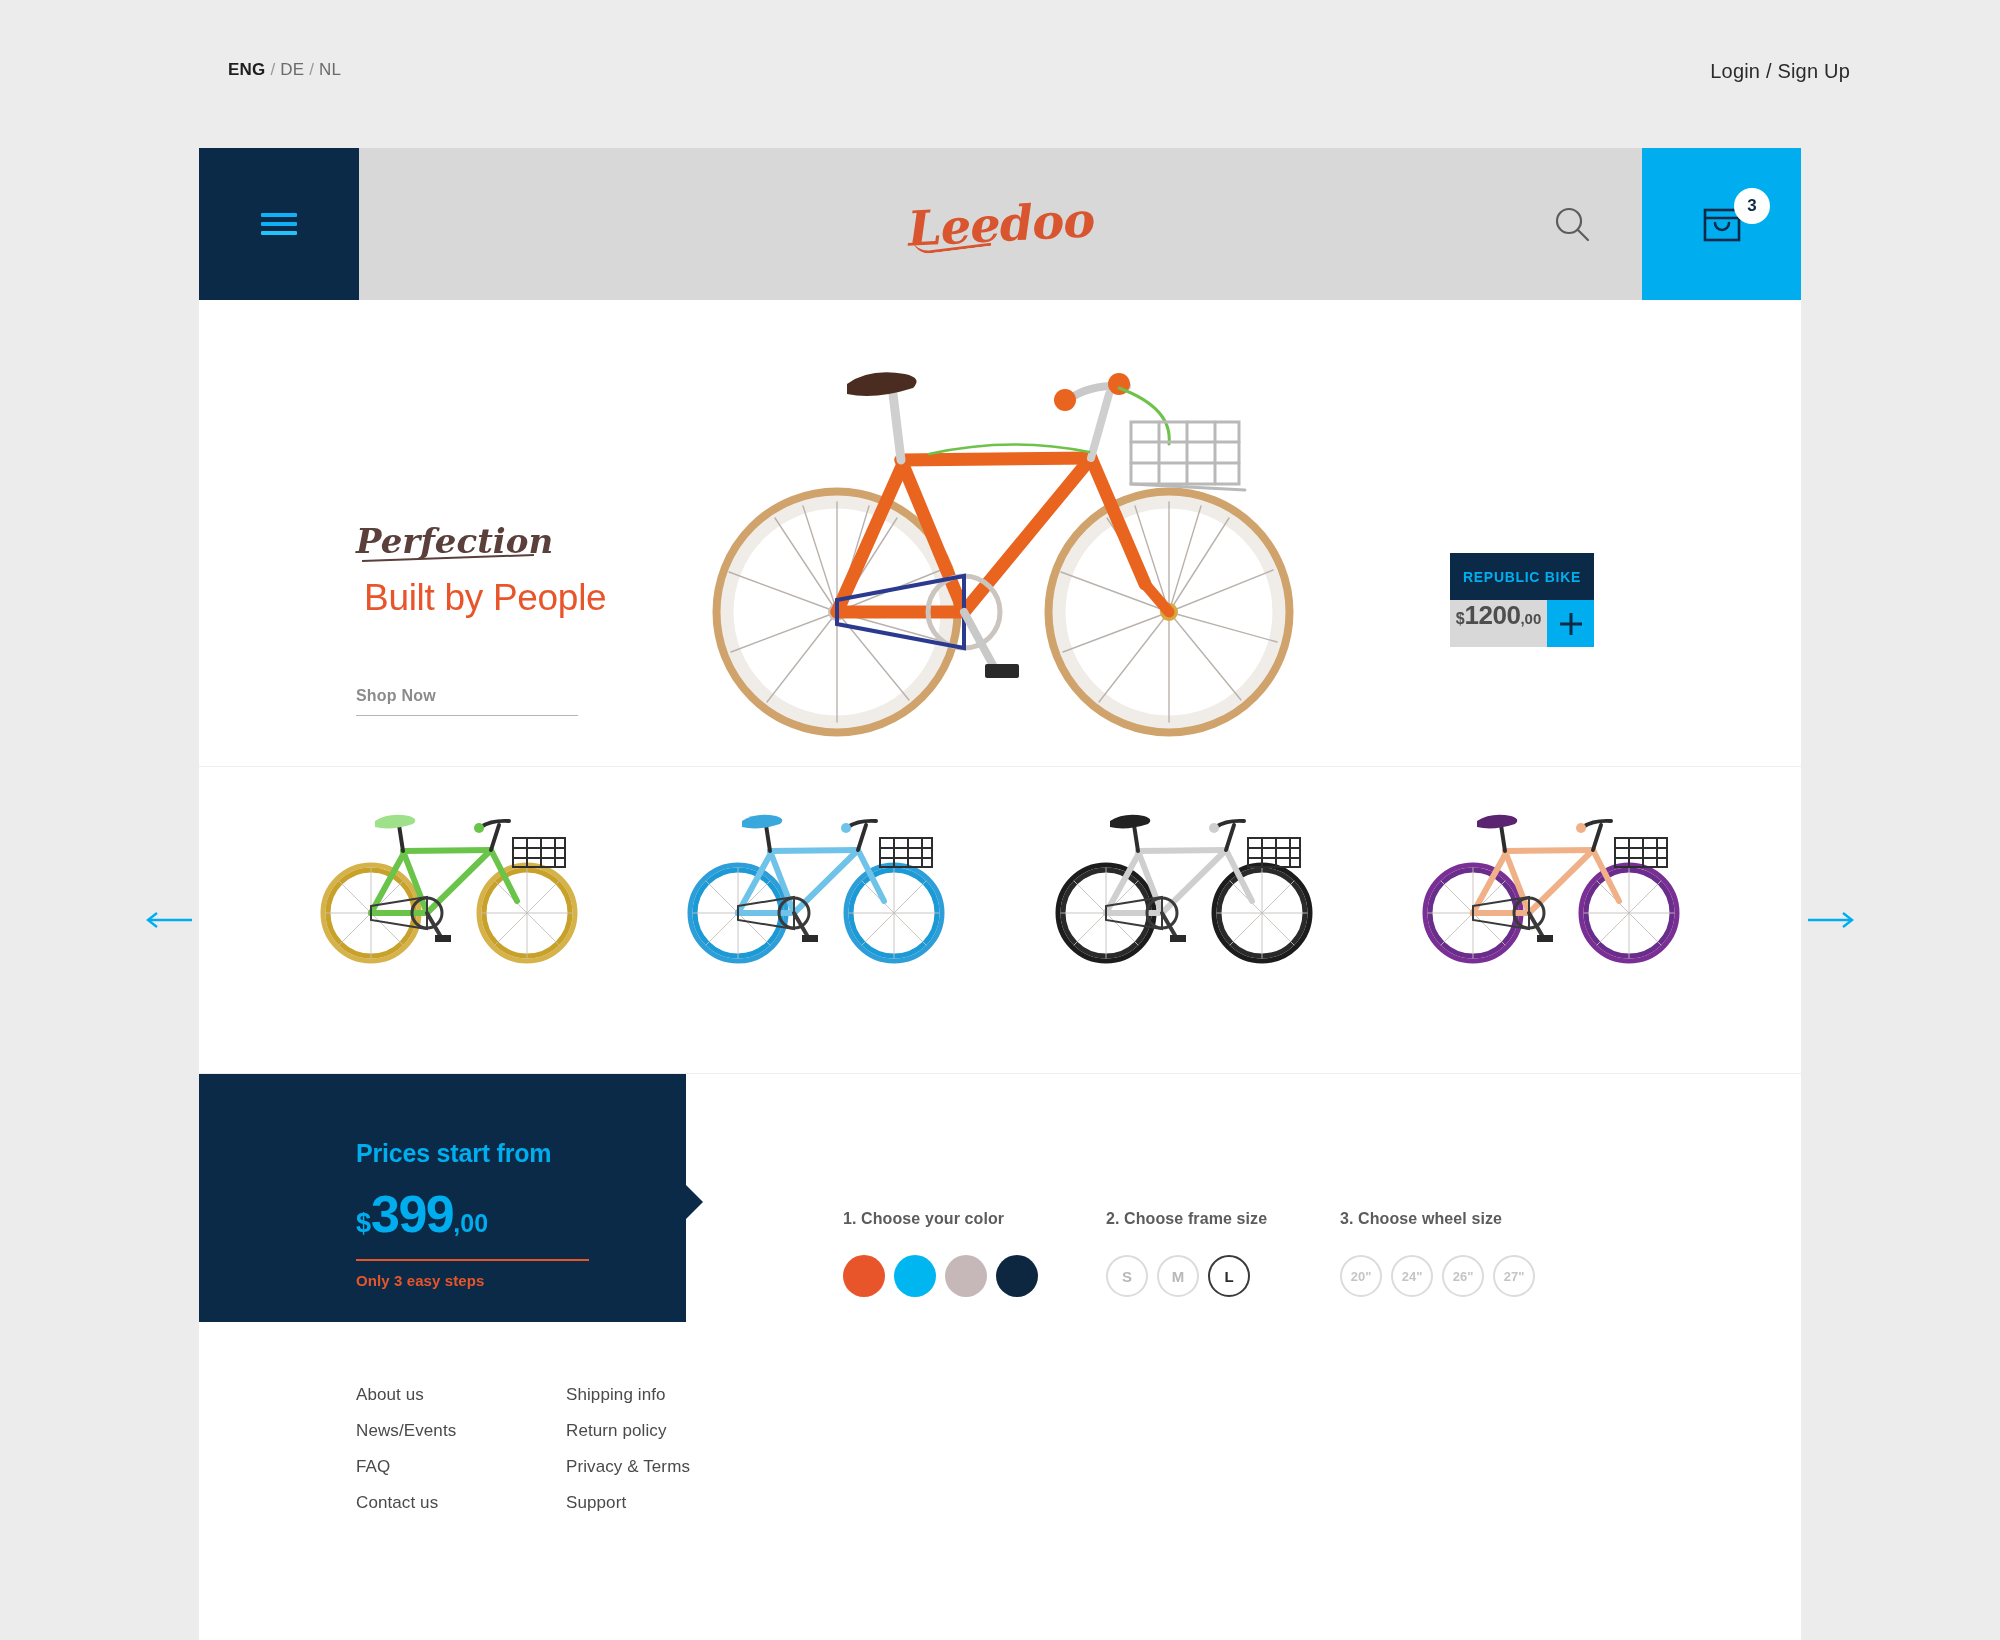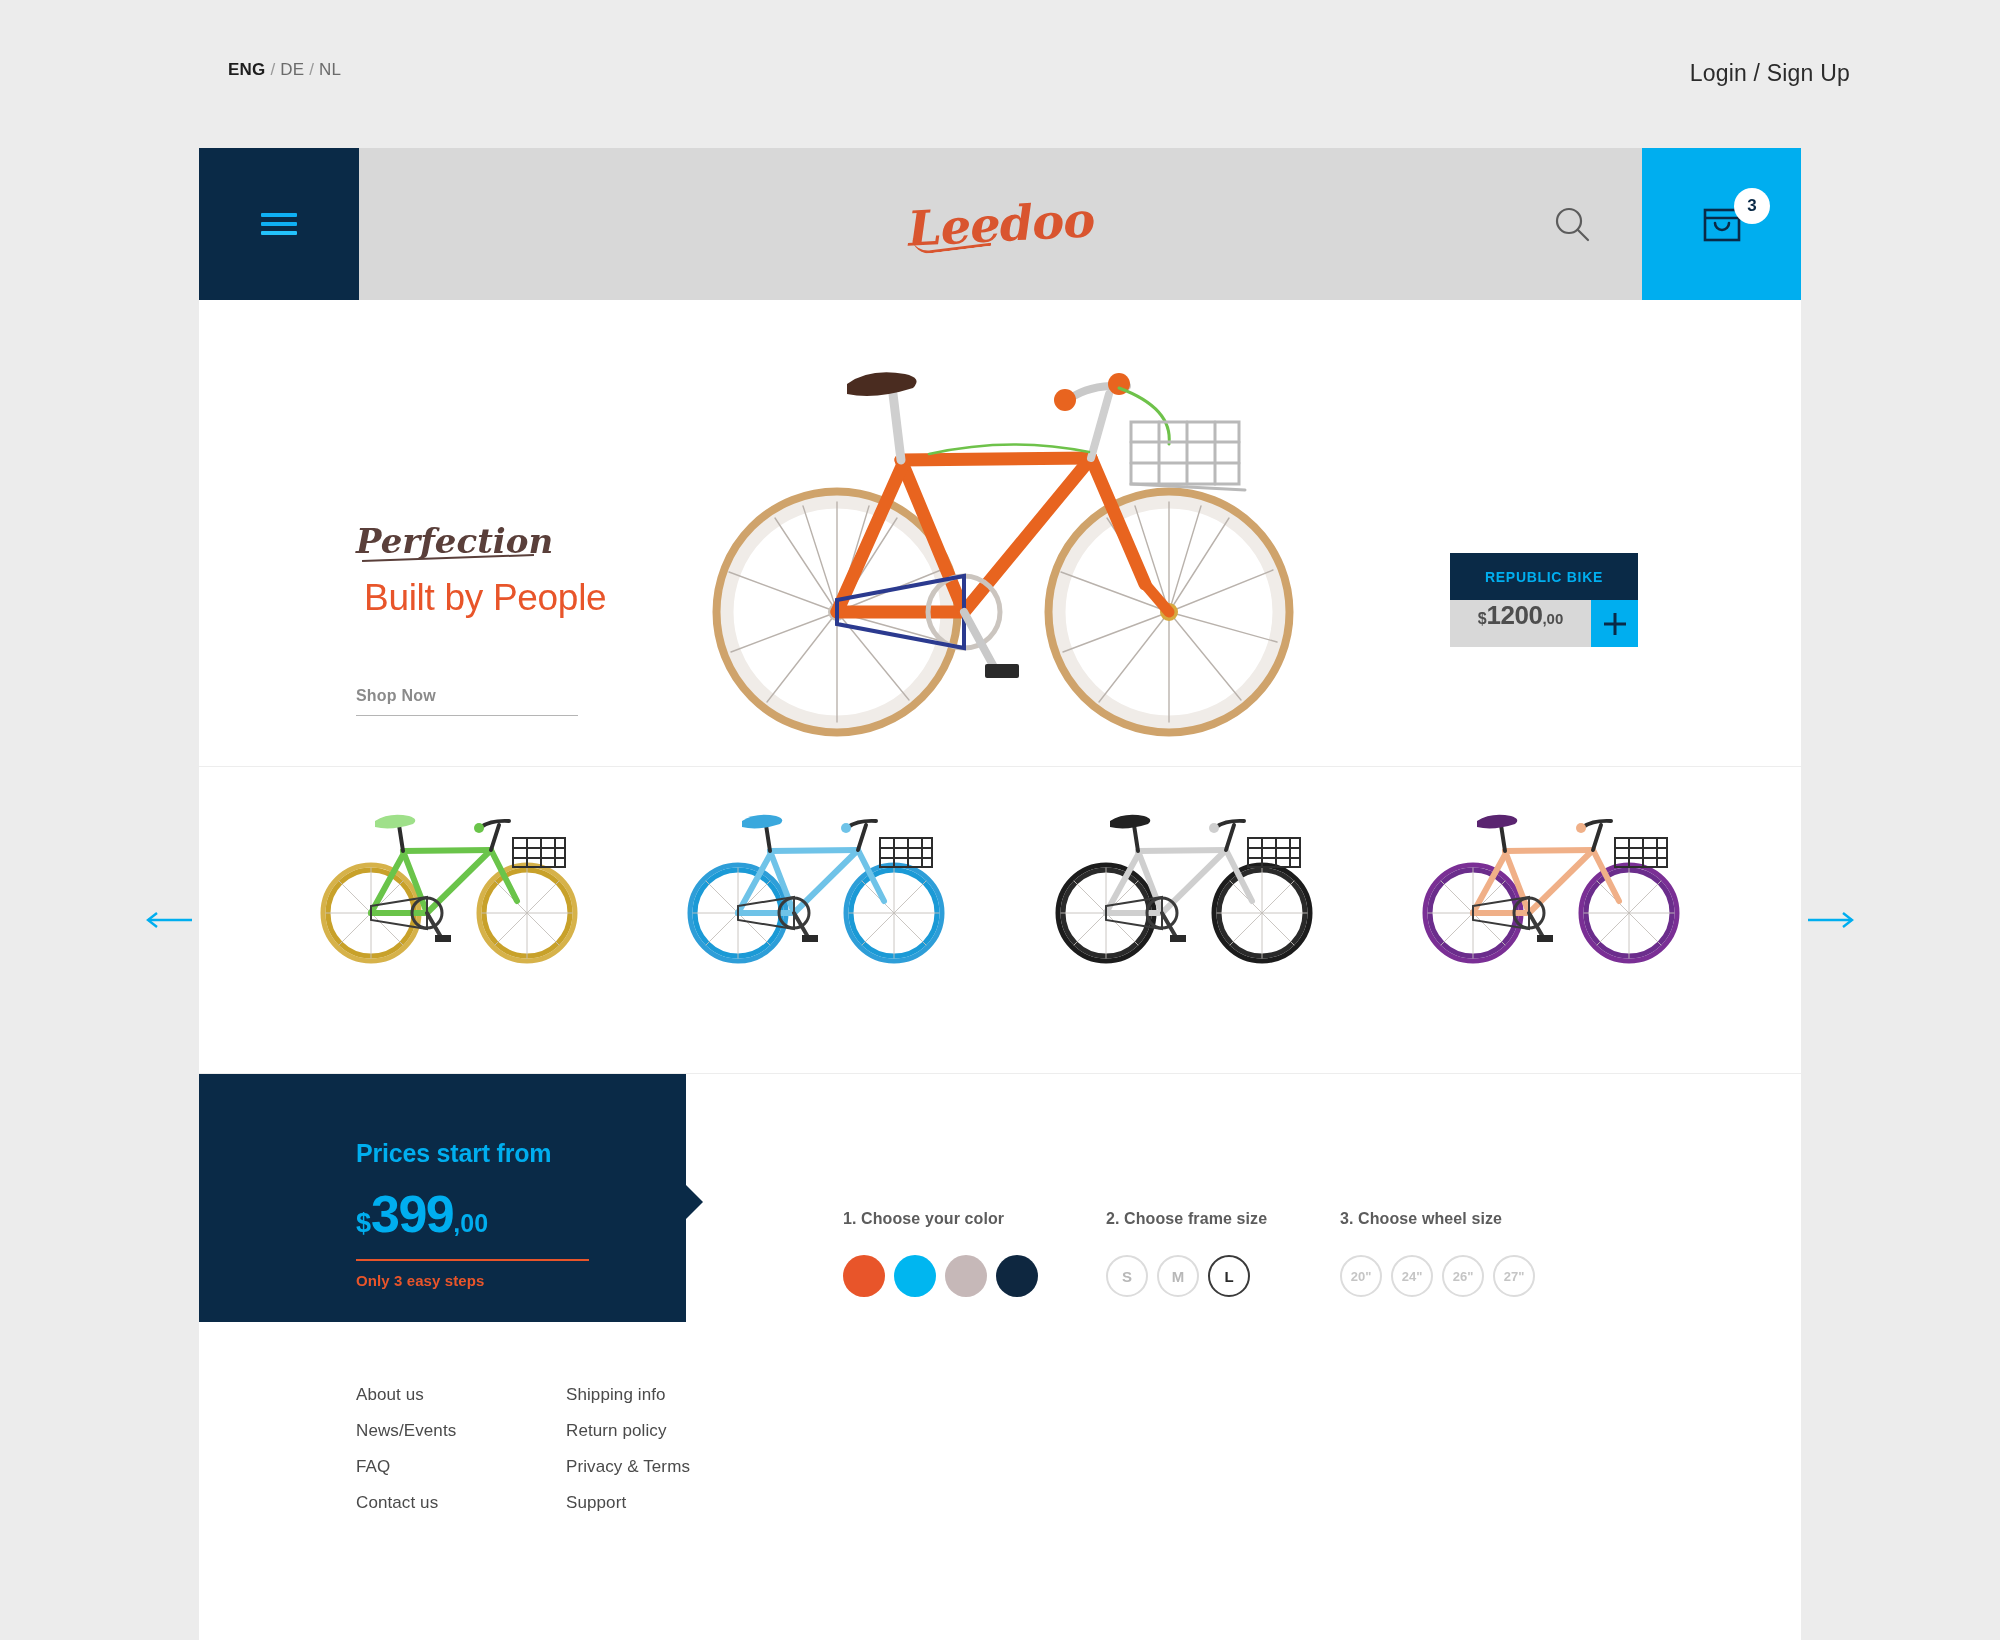--- a/index.html
+++ b/index.html
@@ -17,21 +17,21 @@
     background: #ececec;
   }
   .lang {
     position: absolute; left: 228px; top: 60px;
     font-size: 17px; color: #6b6b6b; letter-spacing: .2px;
   }
   .lang .active { color: #1e1e1e; font-weight: bold; }
   .lang .sep { color: #9a9a9a; }
   .login {
     position: absolute; right: 150px; top: 60px;
-    font-size: 23px; color: #2b2b2b; letter-spacing: .2px;
+    font-size: 20px; color: #2b2b2b; letter-spacing: .2px;
   }
 
   
   .frame {
     position: absolute; left: 199px; top: 148px;
     width: 1602px; height: 1492px;
   }
 
   
   .header { position: relative; width: 1602px; height: 152px; }
@@ -117,21 +117,21 @@
     border-bottom: 1px solid #b5b5b5;
     cursor: pointer;
   }
   .shop-now span {
     font-size: 16px; font-weight: bold; color: #8b8b8b; letter-spacing: .2px;
   }
   .hero-bike {
     position: absolute; left: 480px; top: 22px; width: 640px; height: 430px;
   }
 
-  .pricecard { position: absolute; left: 1251px; top: 253px; width: 188px; }
+  .pricecard { position: absolute; left: 1251px; top: 253px; width: 144px; }
   .pricecard-top {
     height: 47px; background: #0a2a47;
     display: flex; align-items: center; justify-content: center;
   }
   .pricecard-top span {
     font-size: 14px; font-weight: bold; color: #00aeef; letter-spacing: .7px;
   }
   .pricecard-bot { display: flex; height: 47px; }
   .pricecard-price {
     flex: 1; background: #d8d8d8;

